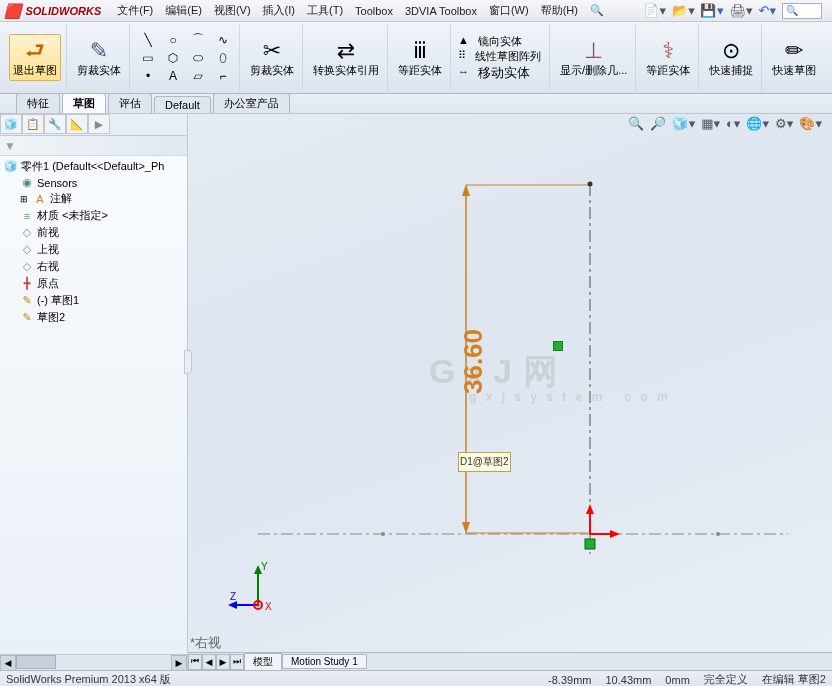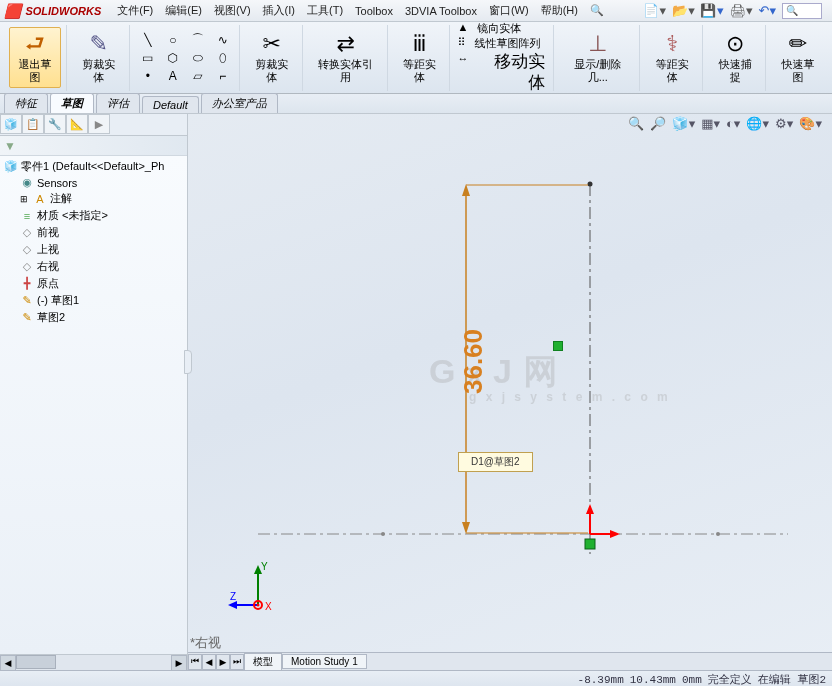--- a/index.html
+++ b/index.html
@@ -98,22 +98,21 @@
       border-radius: 2px;
       padding: 3px;
     }
     
     .tabsrow {
       height: 20px;
       background: linear-gradient(#e8eef5, #dde5ee);
       border-bottom: 1px solid #c0c8d0;
       display: flex;
       align-items: flex-end;
-      padding: 0 4px;
-      font-style: italic;
+      padding: 0 16px;
     }
     .tab {
       padding: 2px 10px;
       border: 1px solid #b0b8c5;
       border-bottom: none;
       background: #e0e6ee;
       cursor: pointer;
       margin-right: 2px;
       border-radius: 3px 3px 0 0;
       font-size: 11px;
@@ -231,21 +230,21 @@
       font-size: 26px;
       font-weight: bold;
       color: #d88020;
       transform: rotate(-90deg);
       transform-origin: center;
     }
     .tooltip {
       position: absolute;
       background: #fffbe0;
       border: 1px solid #c0a050;
-      padding: 2px 12px;
+      padding: 2px 1px;
       font-size: 10px;
       color: #333;
     }
     .green-sq {
       position: absolute;
       width: 10px;
       height: 10px;
       background: #20b030;
       border: 1px solid #108020;
     }
@@ -311,21 +310,21 @@
     .statusbar {
       height: 18px;
       background: linear-gradient(#e8eef5, #dce4ee);
       border-top: 1px solid #b0b8c5;
       display: flex;
       align-items: center;
       padding: 0 6px;
       font-size: 11px;
       color: #334;
     }
-    .status-item { margin-left: 6px; font-family: Liberation Mono, monospace; }
+    .status-item { margin-left: 14px; }
     .resizer-notch {
       position: absolute;
       left: 184px;
       top: 350px;
       width: 8px;
       height: 24px;
       background: #e8eef5;
       border: 1px solid #c0c8d0;
       border-radius: 0 4px 4px 0;
       z-index: 5;
@@ -416,21 +415,21 @@
     <div class="ribbon-small-row" style="gap:6px">
       <span>▲</span>
       <span class="ribbon-big" style="font-size:11px;text-align:left">镜向实体</span>
     </div>
     <div class="ribbon-small-row" style="gap:6px">
       <span>⠿</span>
       <span class="ribbon-big" style="font-size:11px;text-align:left">线性草图阵列</span>
     </div>
     <div class="ribbon-small-row" style="gap:6px">
       <span>↔</span>
-      <span class="ribbon-big" style="font-size:17px;text-align:right">移动实体</span>
+      <span class="ribbon-big" style="font-size:13px;text-align:center">移动实体</span>
     </div>
   </div>
   <div class="ribbon-group">
     <div class="ribbon-big">
       <span class="ricon" style="color:#855">⊥</span>
       <span>显示/删除几...</span>
     </div>
   </div>
   <div class="ribbon-group">
     <div class="ribbon-big">
@@ -588,19 +587,20 @@
       <div class="bt-nav">◀</div>
       <div class="bt-nav">▶</div>
       <div class="bt-nav">⏭</div>
       <div class="bottom-tab">模型</div>
       <div class="bottom-tab">Motion Study 1</div>
     </div>
   </div>
 </div>
 
 <div class="statusbar">
+  <span>SolidWorks Premium 2013 x64 版</span>
   <span style="flex:1"></span>
   <span class="status-item">-8.39mm</span>
   <span class="status-item">10.43mm</span>
   <span class="status-item">0mm</span>
   <span class="status-item">完全定义</span>
   <span class="status-item">在编辑 草图2</span>
 </div>
 
 </body></html>

